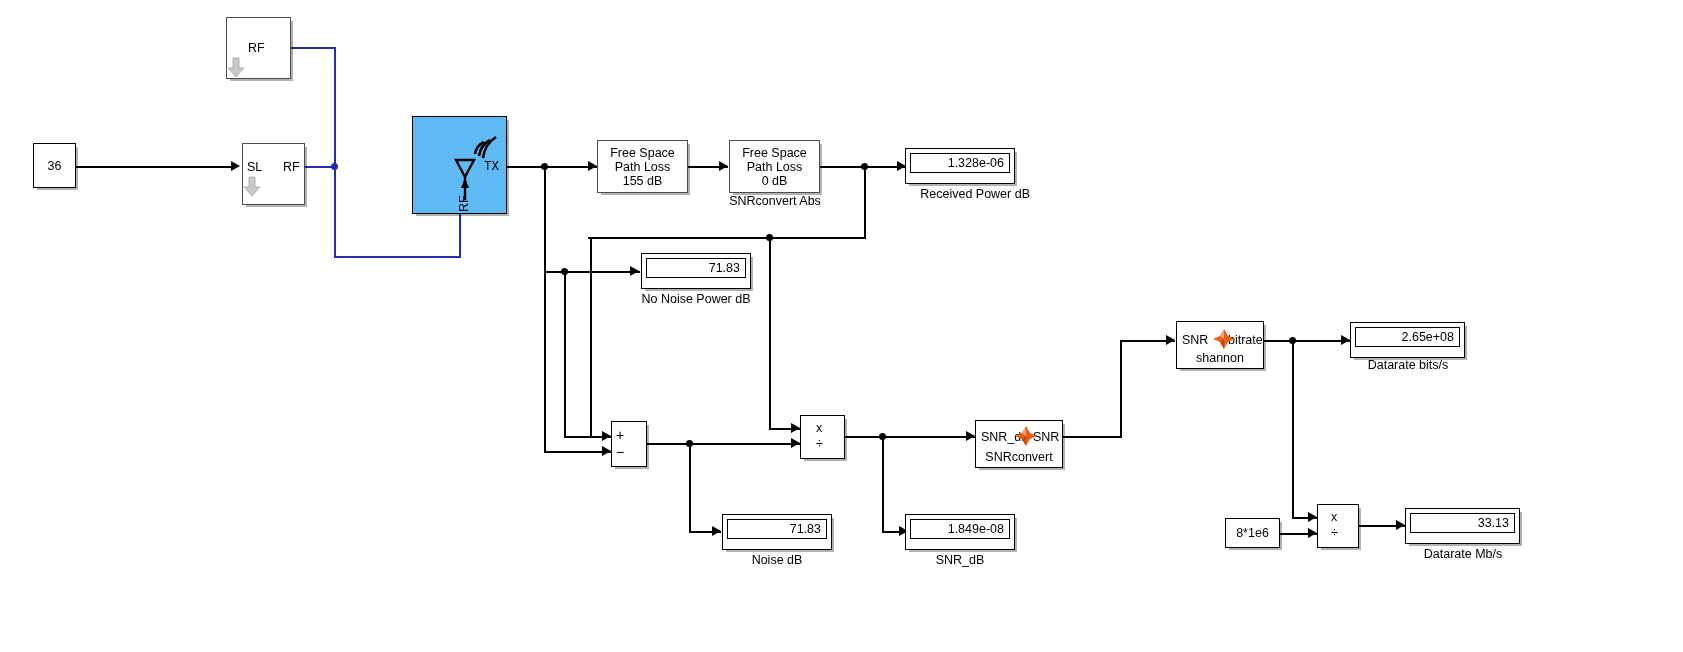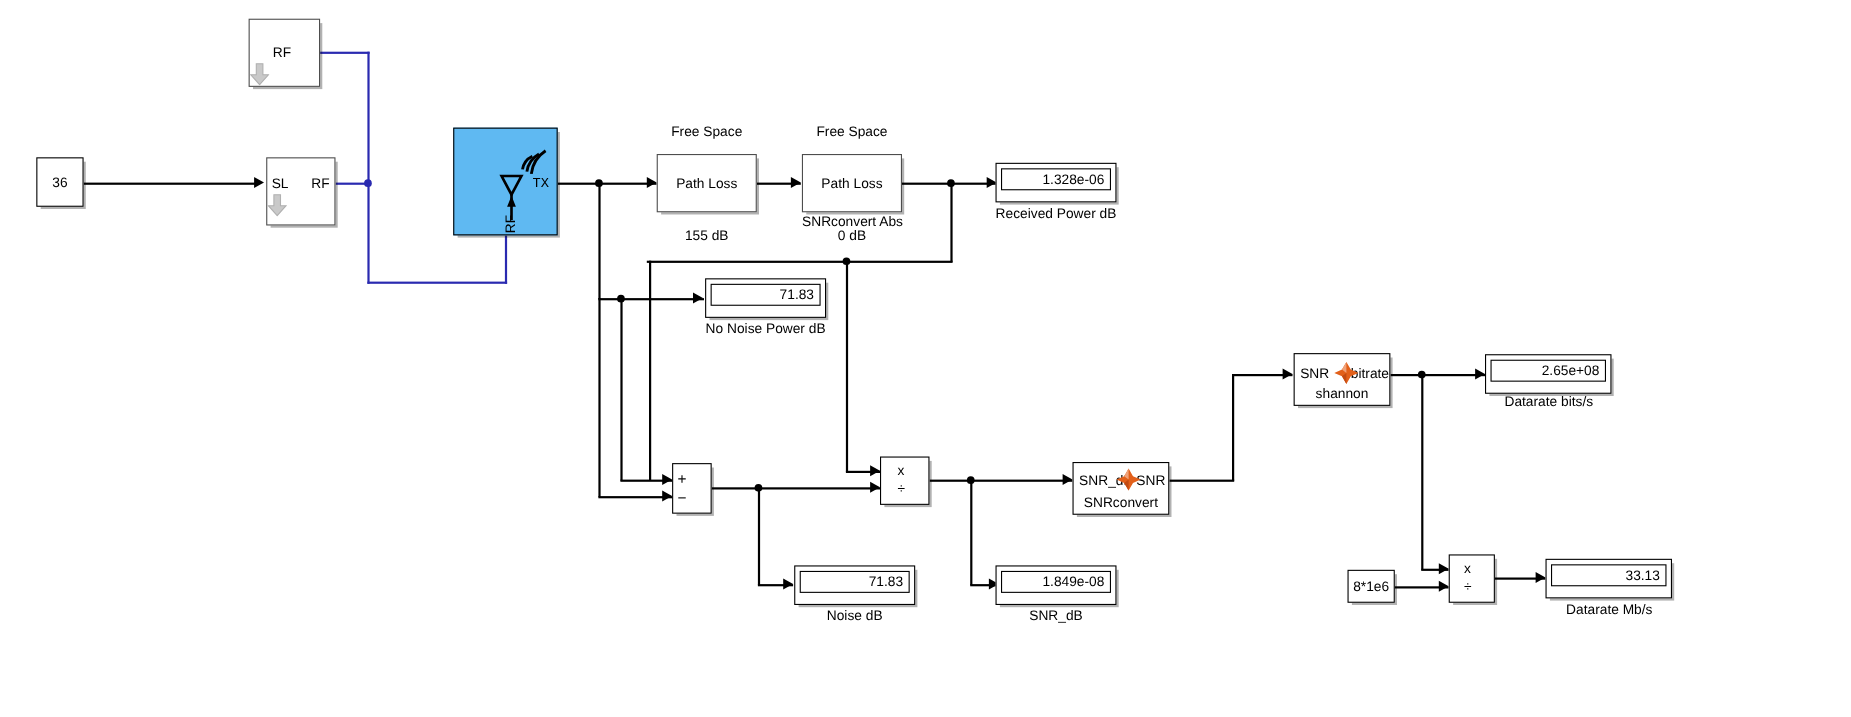--- a/index.html
+++ b/index.html
@@ -14,21 +14,21 @@
   .blk{
     position:absolute;
     box-sizing:border-box;
     background:#ffffff;
     border:1.6px solid #000;
     box-shadow:3px 3px 0 -1px rgba(0,0,0,.30);
     display:flex;align-items:center;justify-content:center;
     text-align:center;
     font-size:12.5px;color:#000;line-height:1.12;
   }
-  .blk.soft{border-color:#4d4d4d;gap:33px;}
+  .blk.soft{border-color:#4d4d4d;}
   .blk.blue{background:#5fb9f2;border-color:#000;}
   
   .disp{
     position:absolute;box-sizing:border-box;
     background:#ffffff;border:1.6px solid #000;
     box-shadow:3px 3px 0 -1px rgba(0,0,0,.30);
   }
   .disp .inner{
     position:absolute;left:4px;right:4px;top:4px;height:20px;
     border:1.3px solid #000;background:#fff;
@@ -180,21 +180,21 @@
   <div class="blk soft" style="left:729px;top:140px;width:91px;height:53px;flex-direction:column;">
     <span>Free Space</span>
     <span>Path Loss</span>
     <span>0 dB</span>
   </div>
   <div class="cap" style="left:699px;top:194px;width:152px;">SNRconvert Abs</div>
 
   <div class="disp" style="left:905px;top:148px;width:110px;height:36px;">
     <div class="inner">1.328e-06</div>
   </div>
-  <div class="cap" style="left:890px;top:187px;width:140px;">Received Power dB</div>
+  <div class="cap" style="left:890px;top:187px;width:140px;text-align:right;">Received Power dB</div>
 
   <div class="disp" style="left:641px;top:253px;width:110px;height:36px;">
     <div class="inner">71.83</div>
   </div>
   <div class="cap" style="left:626px;top:292px;width:140px;">No Noise Power dB</div>
 
   <div class="blk" style="left:611px;top:421px;width:36px;height:46px;"></div>
   <span class="op" style="left:616px;top:428px;">+</span>
   <span class="op" style="left:616px;top:445px;">−</span>
 
@@ -230,21 +230,21 @@
     <path d="M13 2 L9 9 L13 12 Z" fill="#f0a27a"></path>
     <path d="M13 12 L9 15 L13 22 Z" fill="#c24a12"></path>
   </svg>
   <div class="cap" style="left:1176px;top:351px;width:88px;">shannon</div>
 
   <div class="disp" style="left:1350px;top:322px;width:115px;height:36px;">
     <div class="inner">2.65e+08</div>
   </div>
   <div class="cap" style="left:1338px;top:358px;width:140px;">Datarate bits/s</div>
 
-  <div class="blk" style="left:1225px;top:518px;width:43px;height:30px;">
+  <div class="blk" style="left:1225px;top:518px;width:55px;height:30px;">
     <span>8*1e6</span>
   </div>
 
   <div class="blk" style="left:1317px;top:504px;width:42px;height:44px;"></div>
   <span class="opsm" style="left:1331px;top:511px;">x</span>
   <span class="opsm" style="left:1331px;top:527px;">÷</span>
 
   <div class="disp" style="left:1405px;top:508px;width:115px;height:36px;">
     <div class="inner">33.13</div>
   </div>

